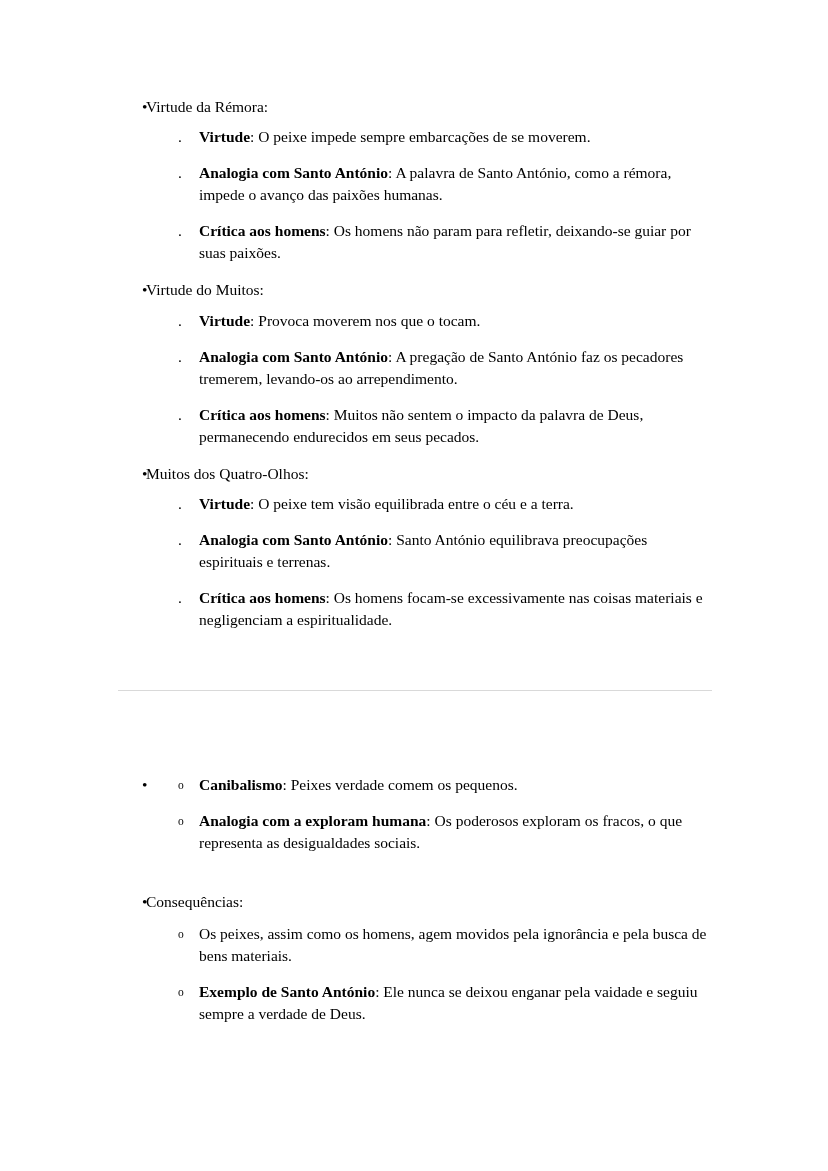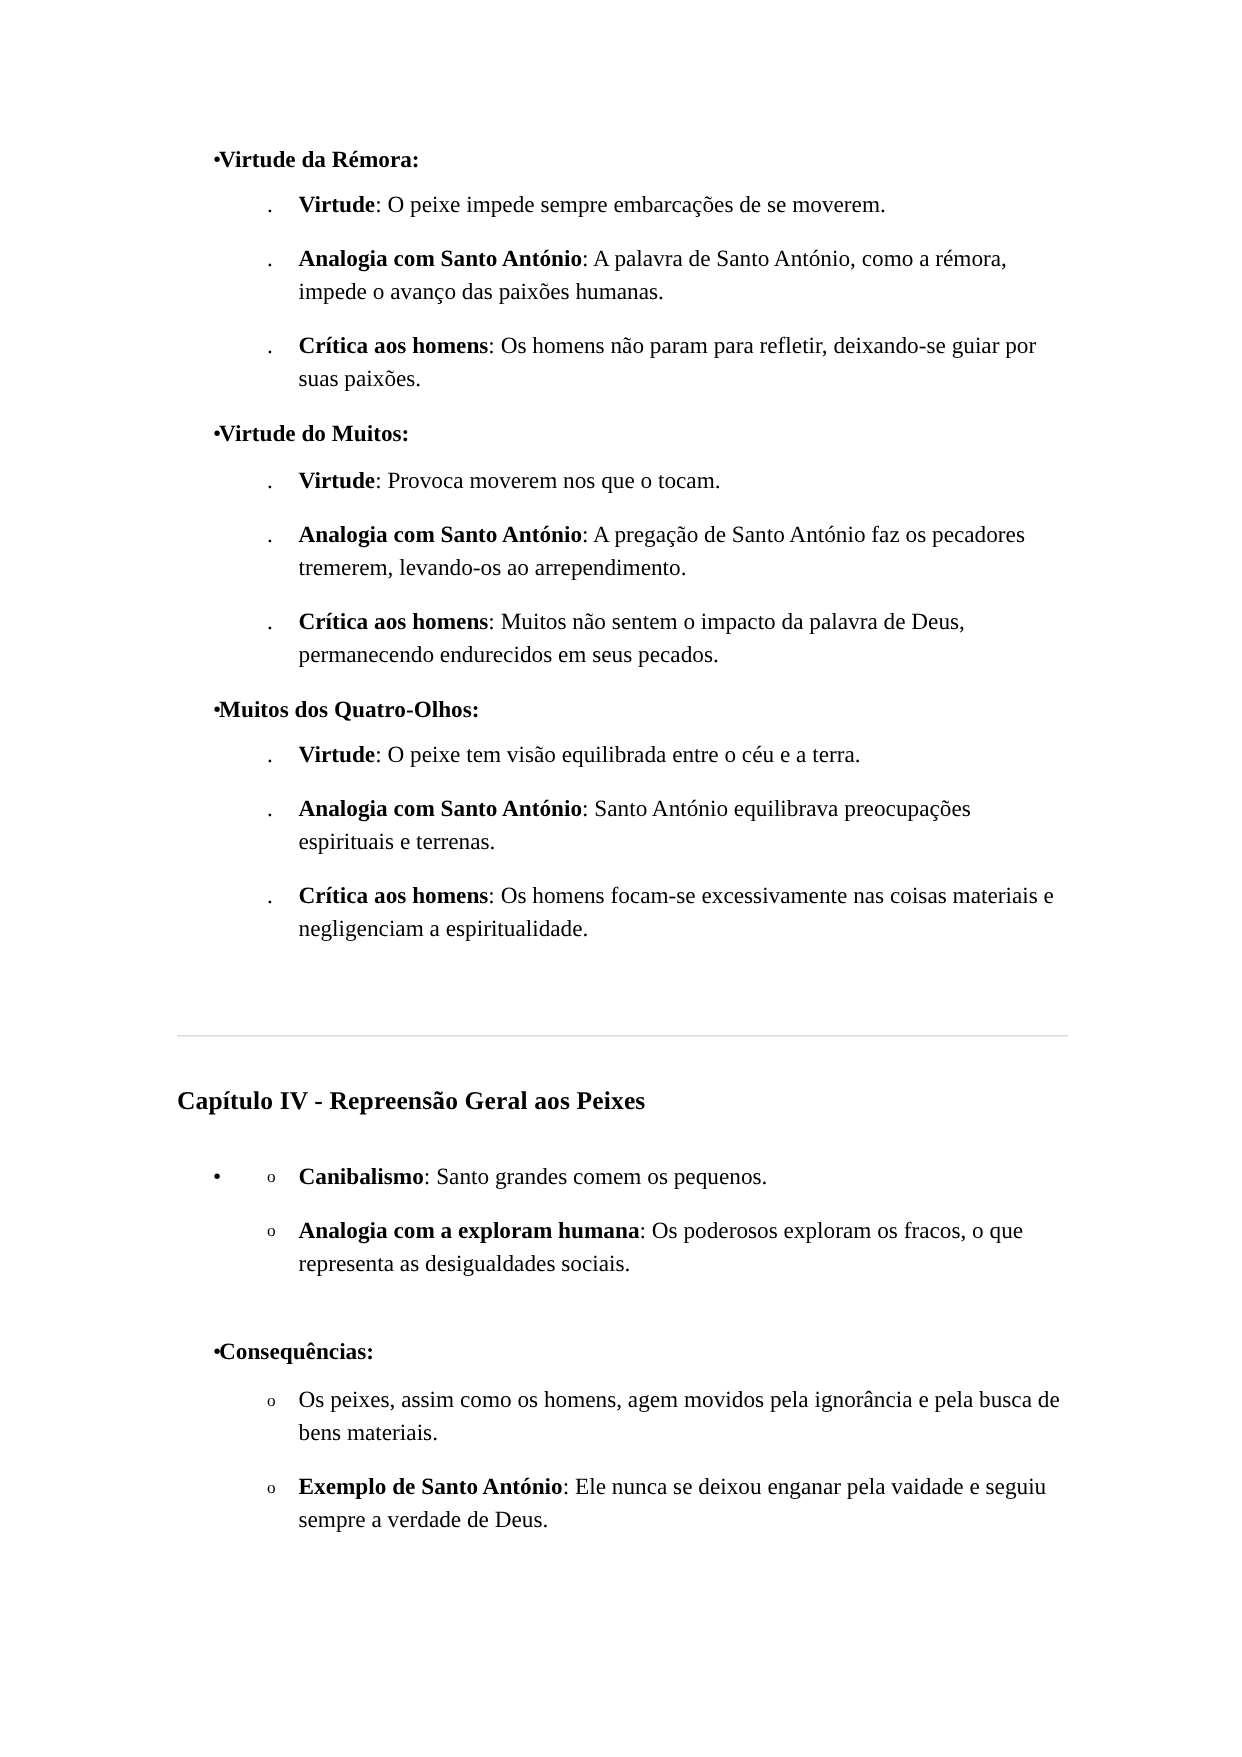--- a/index.html
+++ b/index.html
@@ -39,21 +39,21 @@
   li.item1 > .bullet1 {
     position: absolute;
     left: 24px;
     top: 0;
     width: 10px;
     font-size: 15.5px;
     line-height: 1.38;
     color: #000;
   }
   li.item1 > .label1 {
-    font-weight: bold;
+    font-weight: normal;
   }
 
   ul.lvl2 {
     list-style: none;
     margin: 9px 0 0 0;
     padding: 0;
   }
   ul.lvl2.gap-top { margin-top: 11px; }
 
   li.item2 {
@@ -177,33 +177,30 @@
         </ul>
       </li>
 
     </ul>
   </div>
 
   <div class="sec-divider">
     <hr class="divider">
   </div>
 
-  <div class="sec-chapter">
-    <h2 class="chapter-heading">Capítulo IV - Repreensão Geral aos Peixes</h2>
-  </div>
 
   <div class="sec-chapter-list">
     <ul class="lvl1">
 
       <li class="item1">
         <span class="bullet1">•</span>
         <ul class="lvl2 gap-top">
           <li class="item2">
             <span class="marker2 circle">o</span>
-            <span class="b">Canibalismo</span><span>: </span><span>Santo grandes comem os pequenos.</span>
+            <span class="b">Canibalismo</span><span>: </span><span>Peixes verdade comem os pequenos.</span>
           </li>
           <li class="item2">
             <span class="marker2 circle">o</span>
             <span class="b">Analogia com a exploram humana</span><span>: </span><span>Os poderosos exploram os fracos, o que representa as desigualdades sociais.</span>
           </li>
         </ul>
       </li>
 
       <li class="item1" style="margin-top:37px;">
         <span class="bullet1">•</span>

